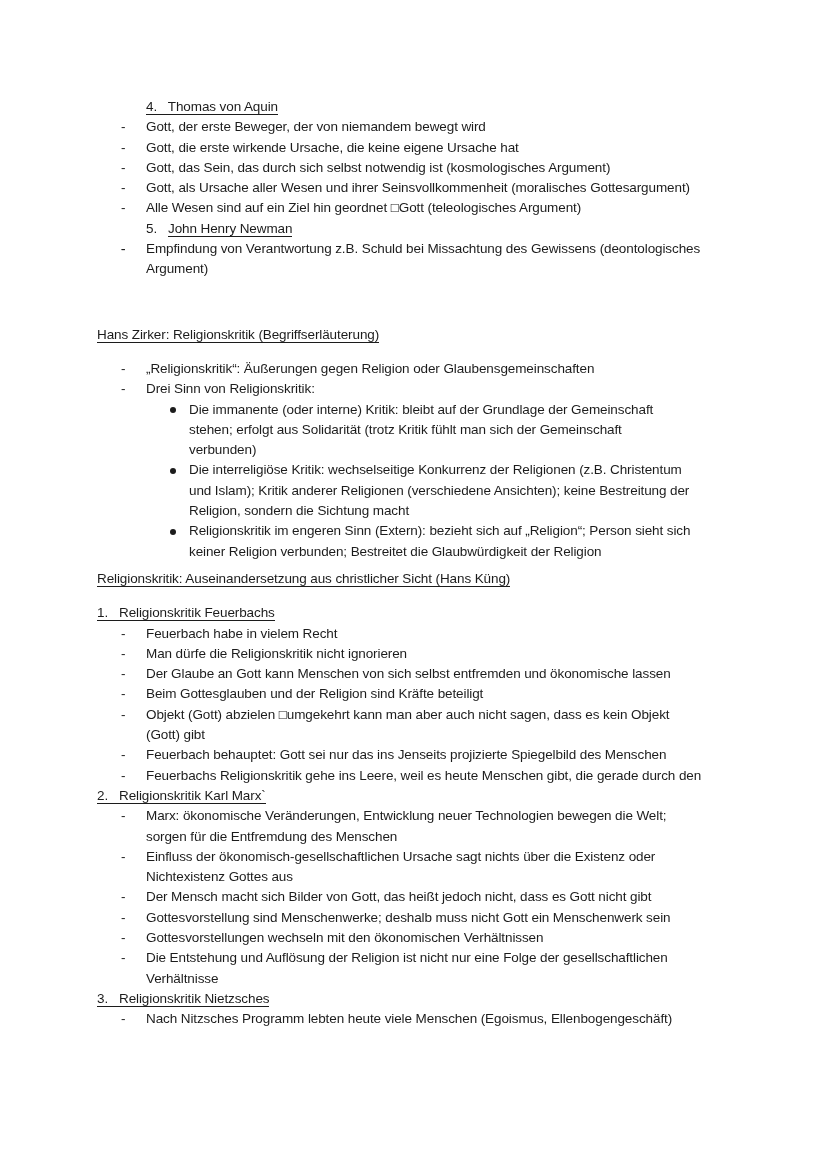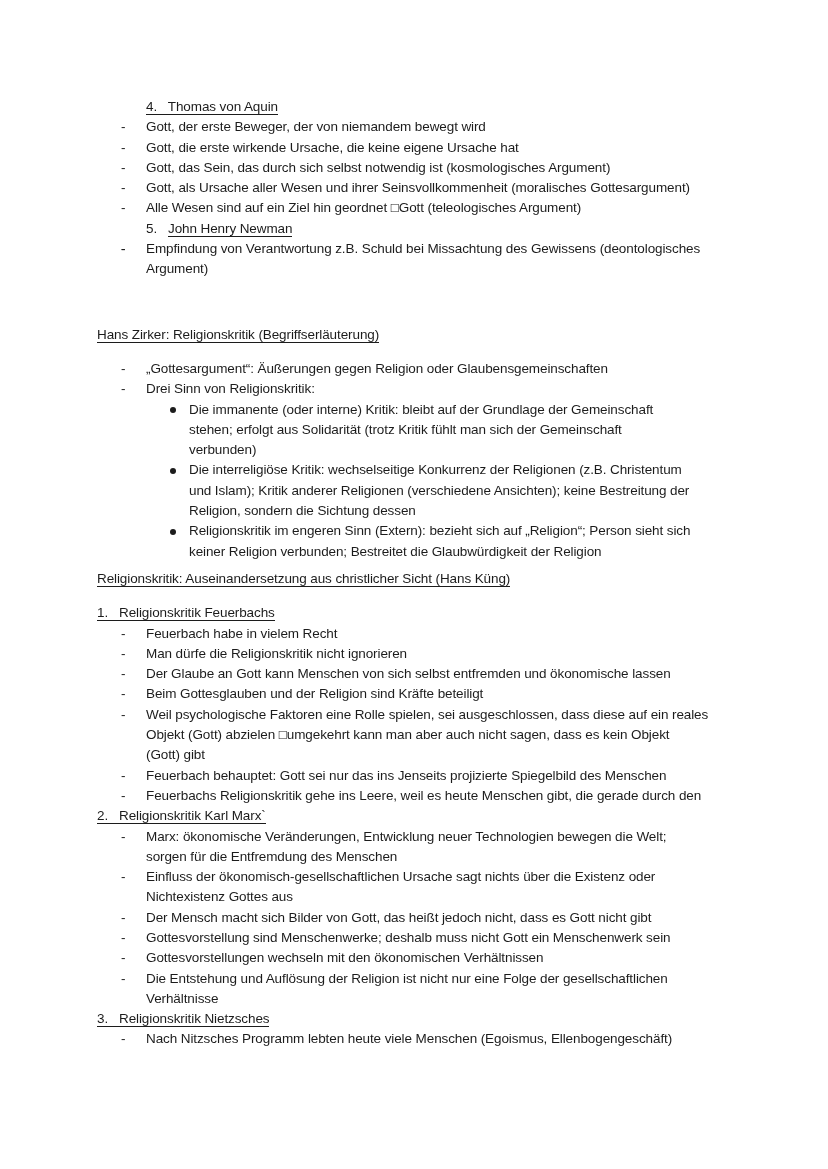--- a/index.html
+++ b/index.html
@@ -48,39 +48,39 @@
     <div class="row t1"><span class="marker-dash">-</span><span>Gott, das Sein, das durch sich selbst notwendig ist (kosmologisches Argument)</span></div>
     <div class="row t1"><span class="marker-dash">-</span><span>Gott, als Ursache aller Wesen und ihrer Seinsvollkommenheit (moralisches Gottesargument)</span></div>
     <div class="row t1"><span class="marker-dash">-</span><span>Alle Wesen sind auf ein Ziel hin geordnet □Gott (teleologisches Argument)</span></div>
     <div class="row n2"><span>5.</span>   <span class="ul">John Henry Newman</span></div>
     <div class="row t1"><span class="marker-dash">-</span></div>
     <div class="row t1"><span class="marker-dash">-</span><span>Empfindung von Verantwortung z.B. Schuld bei Missachtung des Gewissens (deontologisches</span></div>
     <div class="row t1"><span>Argument)</span></div>
     <div class="spacer" style="height: 45px;"></div>
     <div class="row h"><span class="ul">Hans Zirker: Religionskritik (Begriffserläuterung)</span></div>
     <div class="spacer" style="height: 14px;"></div>
-    <div class="row t1"><span class="marker-dash">-</span><span>„Gottesargument“: Äußerungen gegen Religion oder Glaubensgemeinschaften</span></div>
+    <div class="row t1"><span class="marker-dash">-</span><span>„Religionskritik“: Äußerungen gegen Religion oder Glaubensgemeinschaften</span></div>
     <div class="row t1"><span class="marker-dash">-</span><span>Drei Sinn von Religionskritik:</span></div>
     <div class="row t2"><span class="marker-dot"></span><span>Die immanente (oder interne) Kritik: bleibt auf der Grundlage der Gemeinschaft</span></div>
     <div class="row t2"><span>stehen; erfolgt aus Solidarität (trotz Kritik fühlt man sich der Gemeinschaft</span></div>
     <div class="row t2"><span>verbunden)</span></div>
     <div class="row t2"><span class="marker-dot"></span><span>Die interreligiöse Kritik: wechselseitige Konkurrenz der Religionen (z.B. Christentum</span></div>
     <div class="row t2"><span>und Islam); Kritik anderer Religionen (verschiedene Ansichten); keine Bestreitung der</span></div>
-    <div class="row t2"><span>Religion, sondern die Sichtung dessen</span></div>
+    <div class="row t2"><span>Religion, sondern die Sichtung macht</span></div>
     <div class="row t2"><span class="marker-dot"></span><span>Religionskritik im engeren Sinn (Extern): bezieht sich auf „Religion“; Person sieht sich</span></div>
     <div class="row t2"><span>keiner Religion verbunden; Bestreitet die Glaubwürdigkeit der Religion</span></div>
     <div class="spacer" style="height: 7px;"></div>
     <div class="row h"><span class="ul">Religionskritik: Auseinandersetzung aus christlicher Sicht (Hans Küng)</span></div>
     <div class="spacer" style="height: 14px;"></div>
     <div class="row n1"><span class="ul"><span>1.</span>   <span>Religionskritik Feuerbachs</span></span></div>
     <div class="row t1"><span class="marker-dash">-</span><span>Feuerbach habe in vielem Recht</span></div>
     <div class="row t1"><span class="marker-dash">-</span><span>Man dürfe die Religionskritik nicht ignorieren</span></div>
     <div class="row t1"><span class="marker-dash">-</span><span>Der Glaube an Gott kann Menschen von sich selbst entfremden und ökonomische lassen</span></div>
     <div class="row t1"><span class="marker-dash">-</span><span>Beim Gottesglauben und der Religion sind Kräfte beteiligt</span></div>
-    <div class="row t1"><span class="marker-dash">-</span><span>Weil psychologische Faktoren eine Rolle spielen, sei ausgeschlossen, dass diese auf ein reales</span></div>
+    <div class="row t1"><span class="marker-dash">-</span></div>
     <div class="row t1"><span>Objekt (Gott) abzielen □umgekehrt kann man aber auch nicht sagen, dass es kein Objekt</span></div>
     <div class="row t1"><span>(Gott) gibt</span></div>
     <div class="row t1"><span class="marker-dash">-</span><span>Feuerbach behauptet: Gott sei nur das ins Jenseits projizierte Spiegelbild des Menschen</span></div>
     <div class="row t1"><span class="marker-dash">-</span><span>Feuerbachs Religionskritik gehe ins Leere, weil es heute Menschen gibt, die gerade durch den</span></div>
     <div class="row n1"><span class="ul"><span>2.</span>   <span>Religionskritik Karl Marx`</span></span></div>
     <div class="row t1"><span class="marker-dash">-</span><span>Marx: ökonomische Veränderungen, Entwicklung neuer Technologien bewegen die Welt;</span></div>
     <div class="row t1"><span>sorgen für die Entfremdung des Menschen</span></div>
     <div class="row t1"><span class="marker-dash">-</span><span>Einfluss der ökonomisch-gesellschaftlichen Ursache sagt nichts über die Existenz oder</span></div>
     <div class="row t1"><span>Nichtexistenz Gottes aus</span></div>
     <div class="row t1"><span class="marker-dash">-</span><span>Der Mensch macht sich Bilder von Gott, das heißt jedoch nicht, dass es Gott nicht gibt</span></div>

